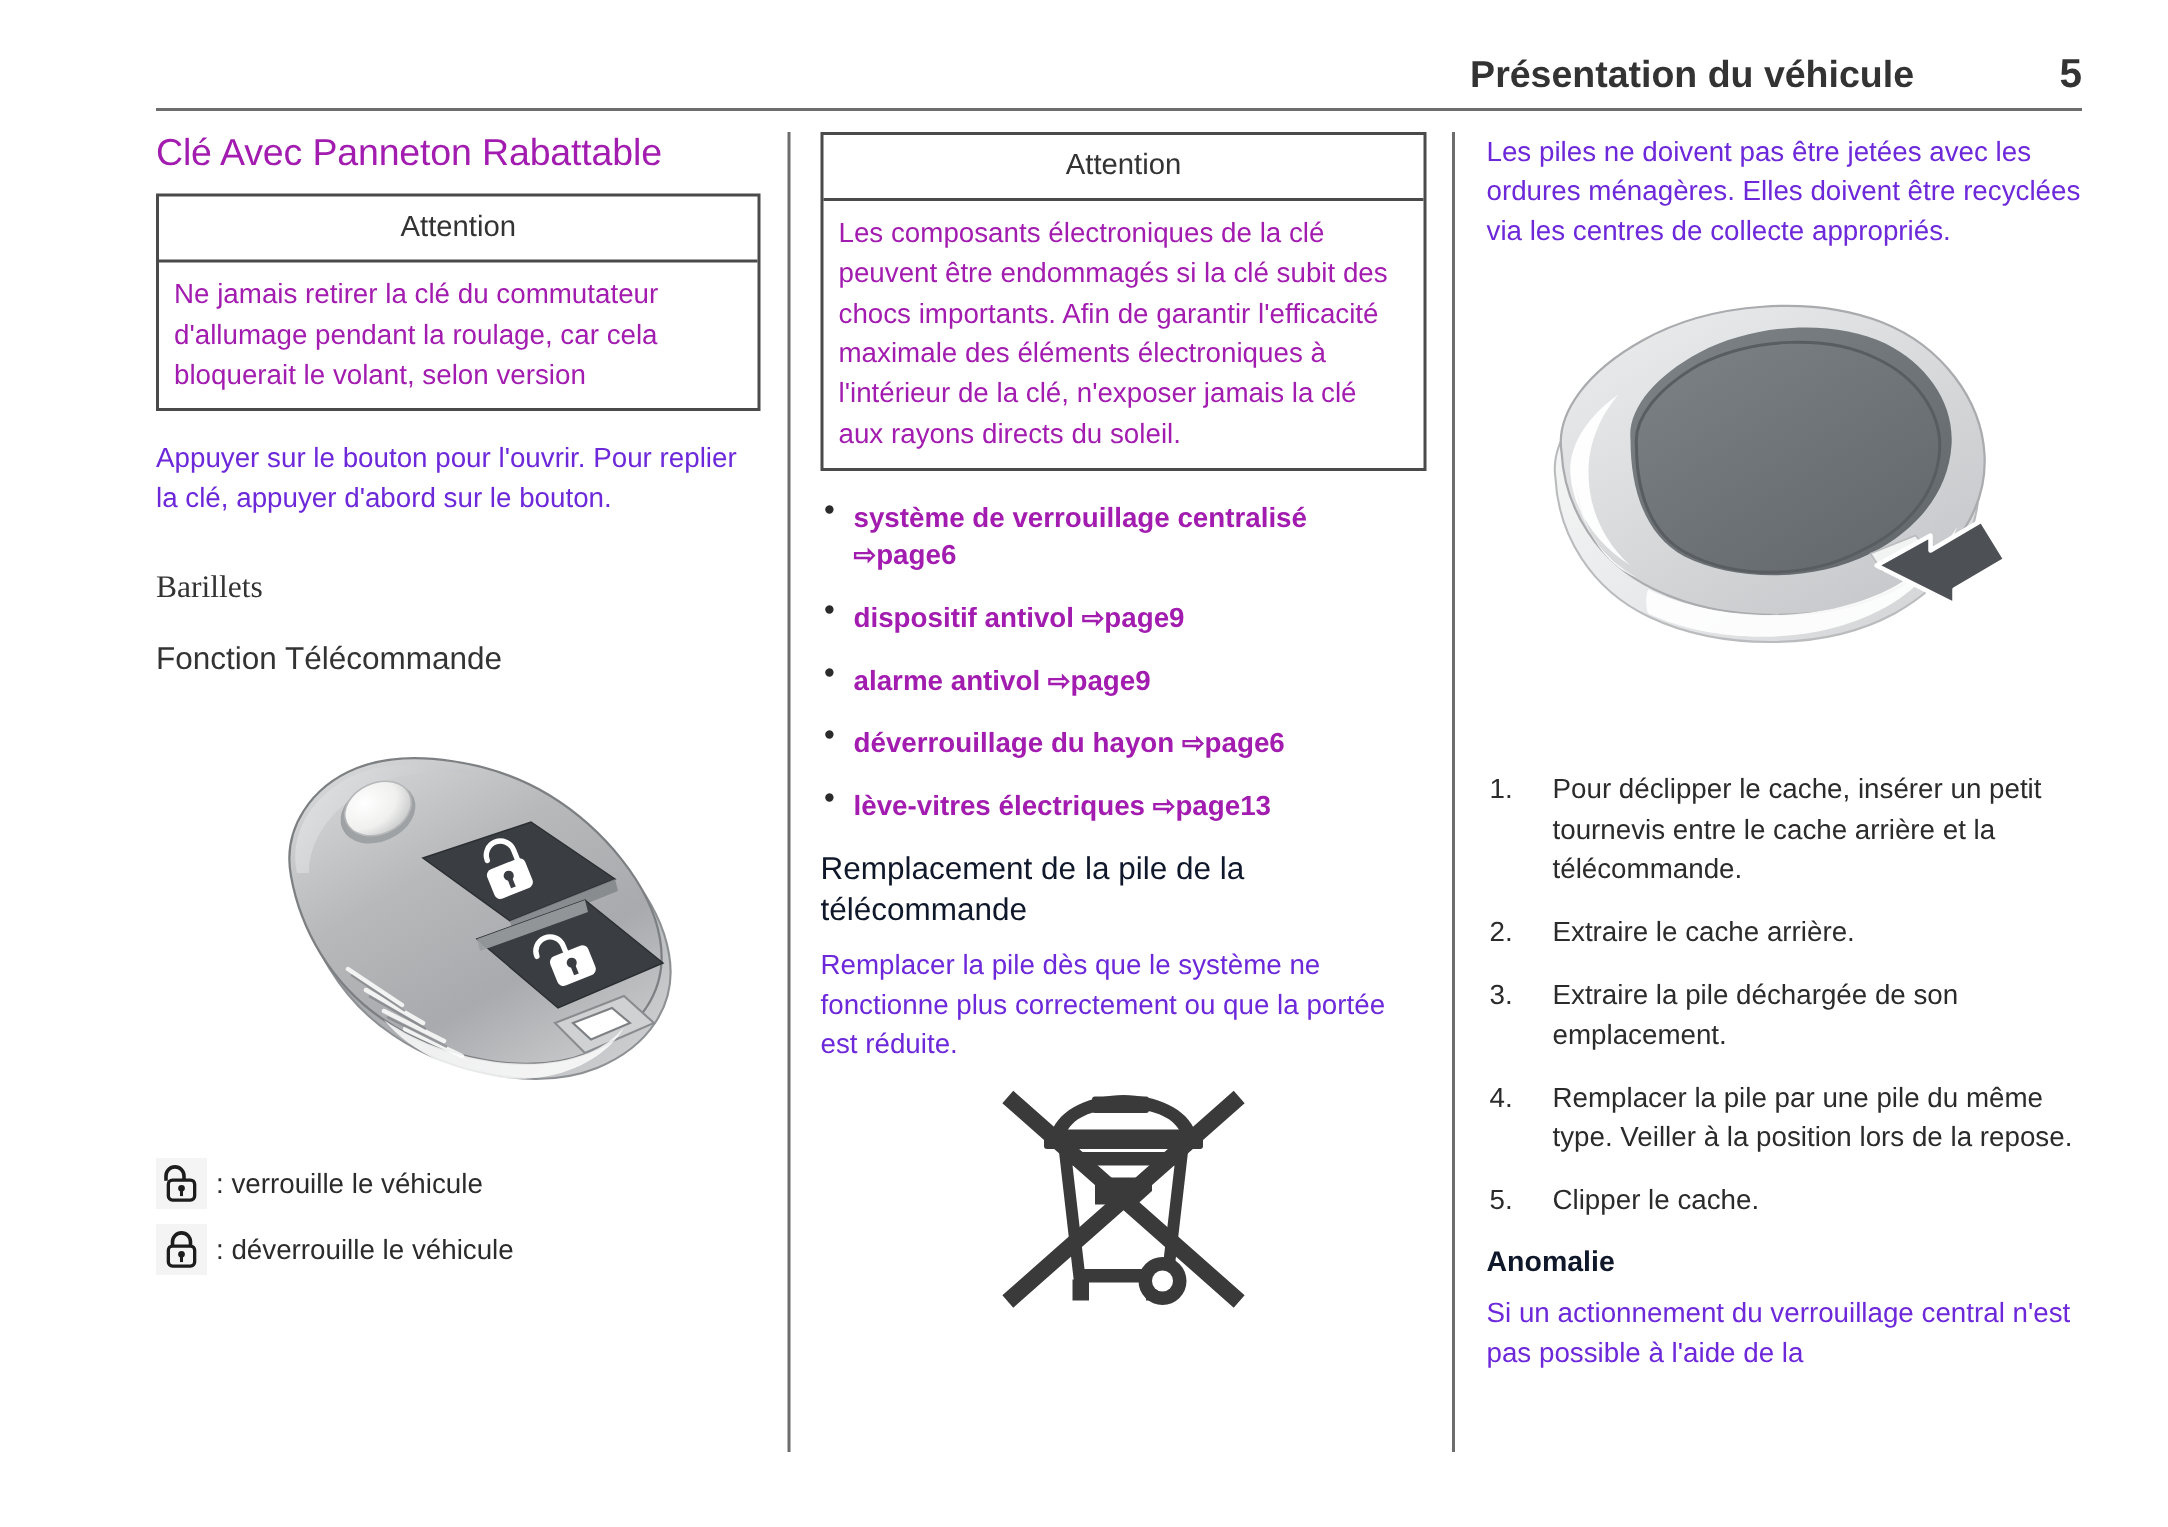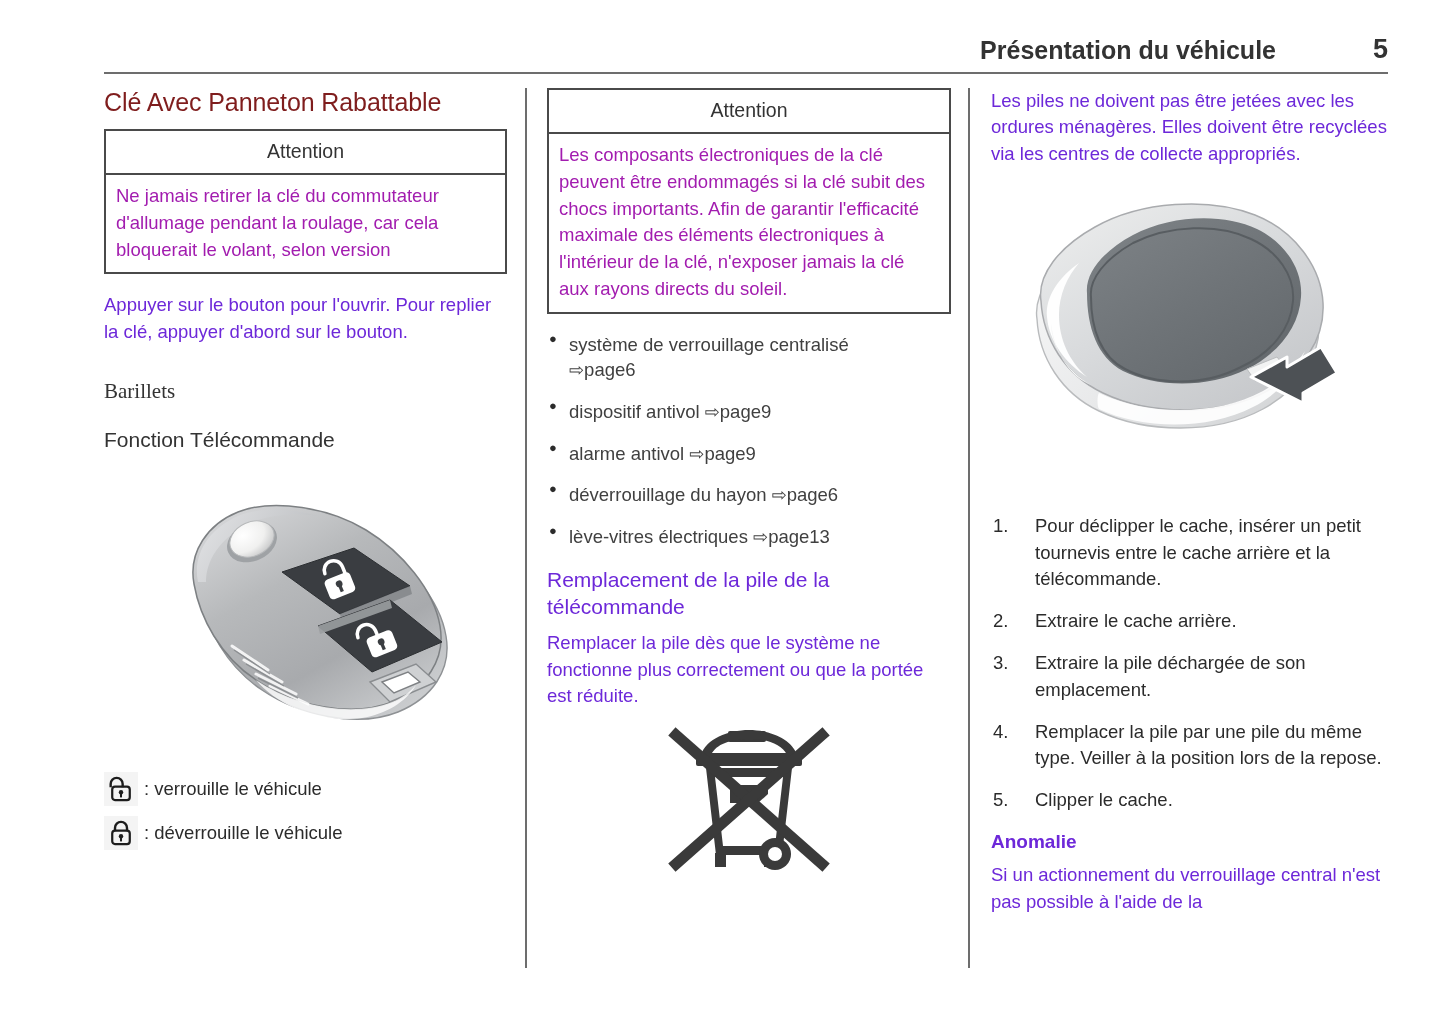--- a/index.html
+++ b/index.html
@@ -67,34 +67,34 @@
     background: #6d6d6d;
   }
   .divider-1 { left: 525px; }
   .divider-2 { left: 968px; }
 
   
   h1.sec-title {
     margin: 0 0 12px 0;
     font-size: 25px;
     font-weight: normal;
-    color: #7f1d1d;
+    color: #a21caf;
     letter-spacing: -0.1px;
   }
   h2.sub-title {
     margin: 0 0 6px 0;
     font-size: 21px;
     font-weight: normal;
     color: #333333;
   }
   h3.small-title {
     margin: 0 0 6px 0;
     font-size: 19px;
     font-weight: bold;
-    color: #6d28d9;
+    color: #0f172a;
     line-height: 1.30;
   }
   p.body {
     margin: 0 0 14px 0;
     font-size: 18.5px;
     line-height: 1.43;
     color: #6d28d9;
   }
   p.body:last-child { margin-bottom: 0; }
 
@@ -123,21 +123,22 @@
     list-style: none;
     margin: 4px 0 12px 0;
     padding: 0;
   }
   ul.bullets > li {
     position: relative;
     padding-left: 22px;
     margin-bottom: 16px;
     font-size: 18.5px;
     line-height: 1.37;
-    color: #404040;
+    color: #a21caf;
+    font-weight: bold;
   }
   ul.bullets > li::before {
     content: "\25CF";
     position: absolute;
     left: 2px;
     top: -2px;
     font-size: 13px;
     color: #2b2b2b;
   }
   .ref { white-space: nowrap; }

